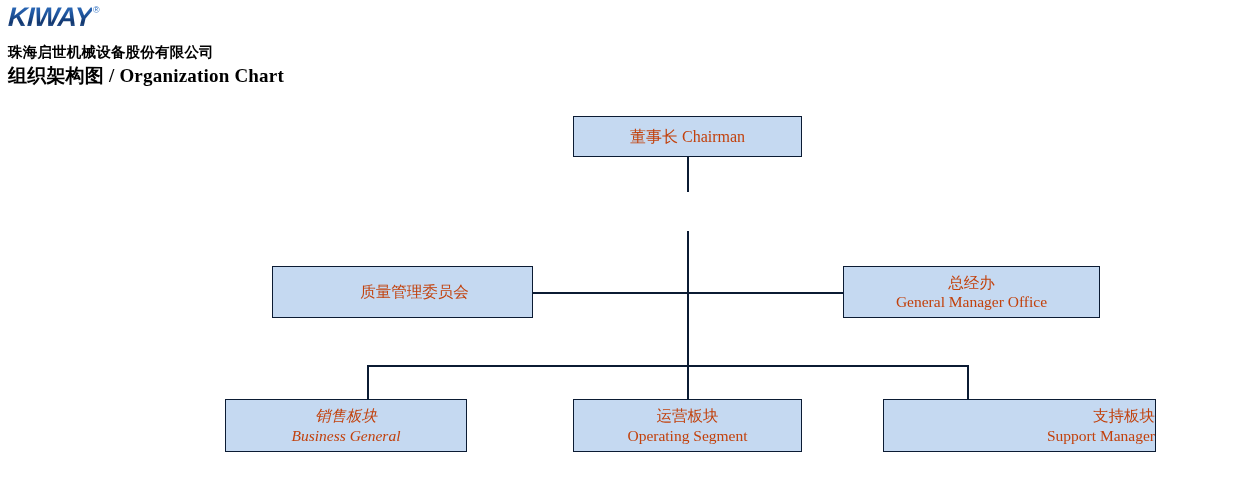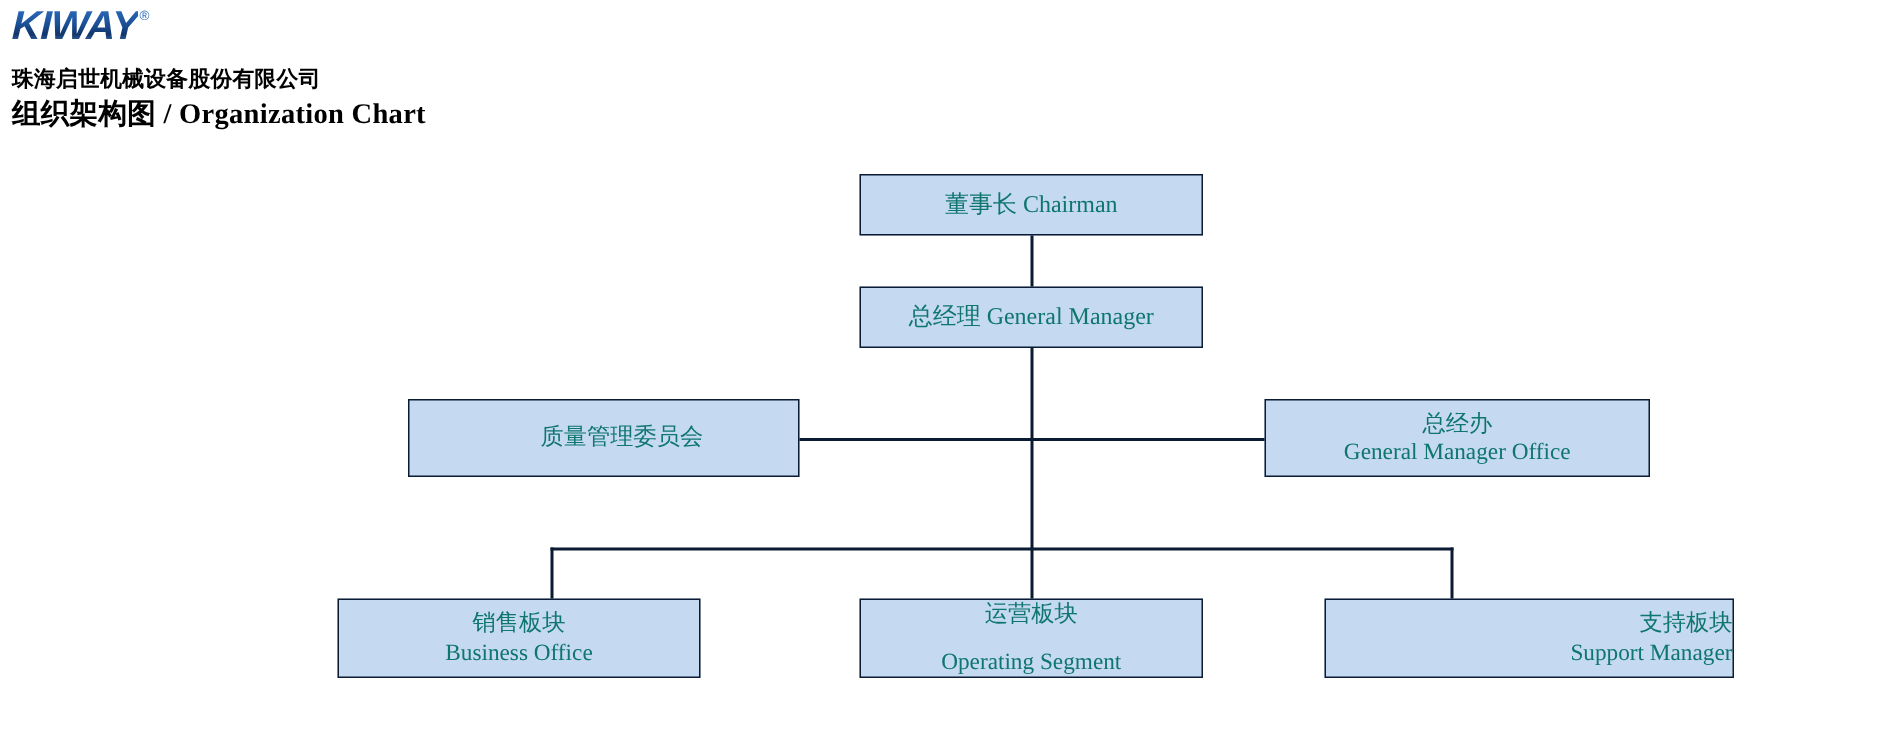--- a/index.html
+++ b/index.html
@@ -86,21 +86,21 @@
     background: #c5d9f1;
     border: 1.6px solid #0b1b33;
     box-sizing: border-box;
     display: flex;
     flex-direction: column;
     align-items: center;
     justify-content: center;
     text-align: center;
     font-size: 15.5px;
     line-height: 1.25;
-    color: #0f766e;
+    color: #c2410c;
   }
   .node .cn  { display: block; }
   .node .en  { display: block; }
   .node.single { font-size: 16px; }
 
   .line {
     position: absolute;
     background: #0b1b33;
   }
   .line.v { width: 1.6px; }
@@ -135,41 +135,36 @@
   <div class="line v" style="left:367px; top:365px; height:35px;"></div>
   <div class="line v" style="left:687px; top:365px; height:35px;"></div>
   <div class="line v" style="left:967px; top:365px; height:35px;"></div>
 
   <div class="node single" style="left:573px; top:116px; width:229px; height:41px;">
     <span>
       <span class="cn" style="display:inline">董事长</span><span>&nbsp;</span><span class="en" style="display:inline">Chairman</span>
     </span>
   </div>
 
-  <div class="node single" style="left:573px; top:191px; width:229px; height:41px;">
-    <span>
-      <span class="cn" style="display:inline">总经理</span><span>&nbsp;</span><span class="en" style="display:inline">General Manager</span>
-    </span>
-  </div>
 
   <div class="node" style="left:272px; top:266px; width:261px; height:52px;padding-left:24px;">
     <span class="cn">质量管理委员会</span>
   </div>
 
   <div class="node" style="left:843px; top:266px; width:257px; height:52px;text-align:center;">
     <span class="cn">总经办</span>
     <span class="en">General Manager Office</span>
   </div>
 
-  <div class="node" style="left:225px; top:399px; width:242px; height:53px;">
+  <div class="node" style="left:225px; top:399px; width:242px; height:53px;font-style:italic;">
     <span class="cn">销售板块</span>
-    <span class="en">Business Office</span>
+    <span class="en">Business General</span>
   </div>
 
-  <div class="node" style="left:573px; top:399px; width:229px; height:53px;justify-content:space-between;">
+  <div class="node" style="left:573px; top:399px; width:229px; height:53px;">
     <span class="cn">运营板块</span>
     <span class="en">Operating Segment</span>
   </div>
 
   <div class="node" style="left:883px; top:399px; width:273px; height:53px;align-items:flex-end;">
     <span class="cn">支持板块</span>
     <span class="en">Support Manager</span>
   </div>
 
 </div>

